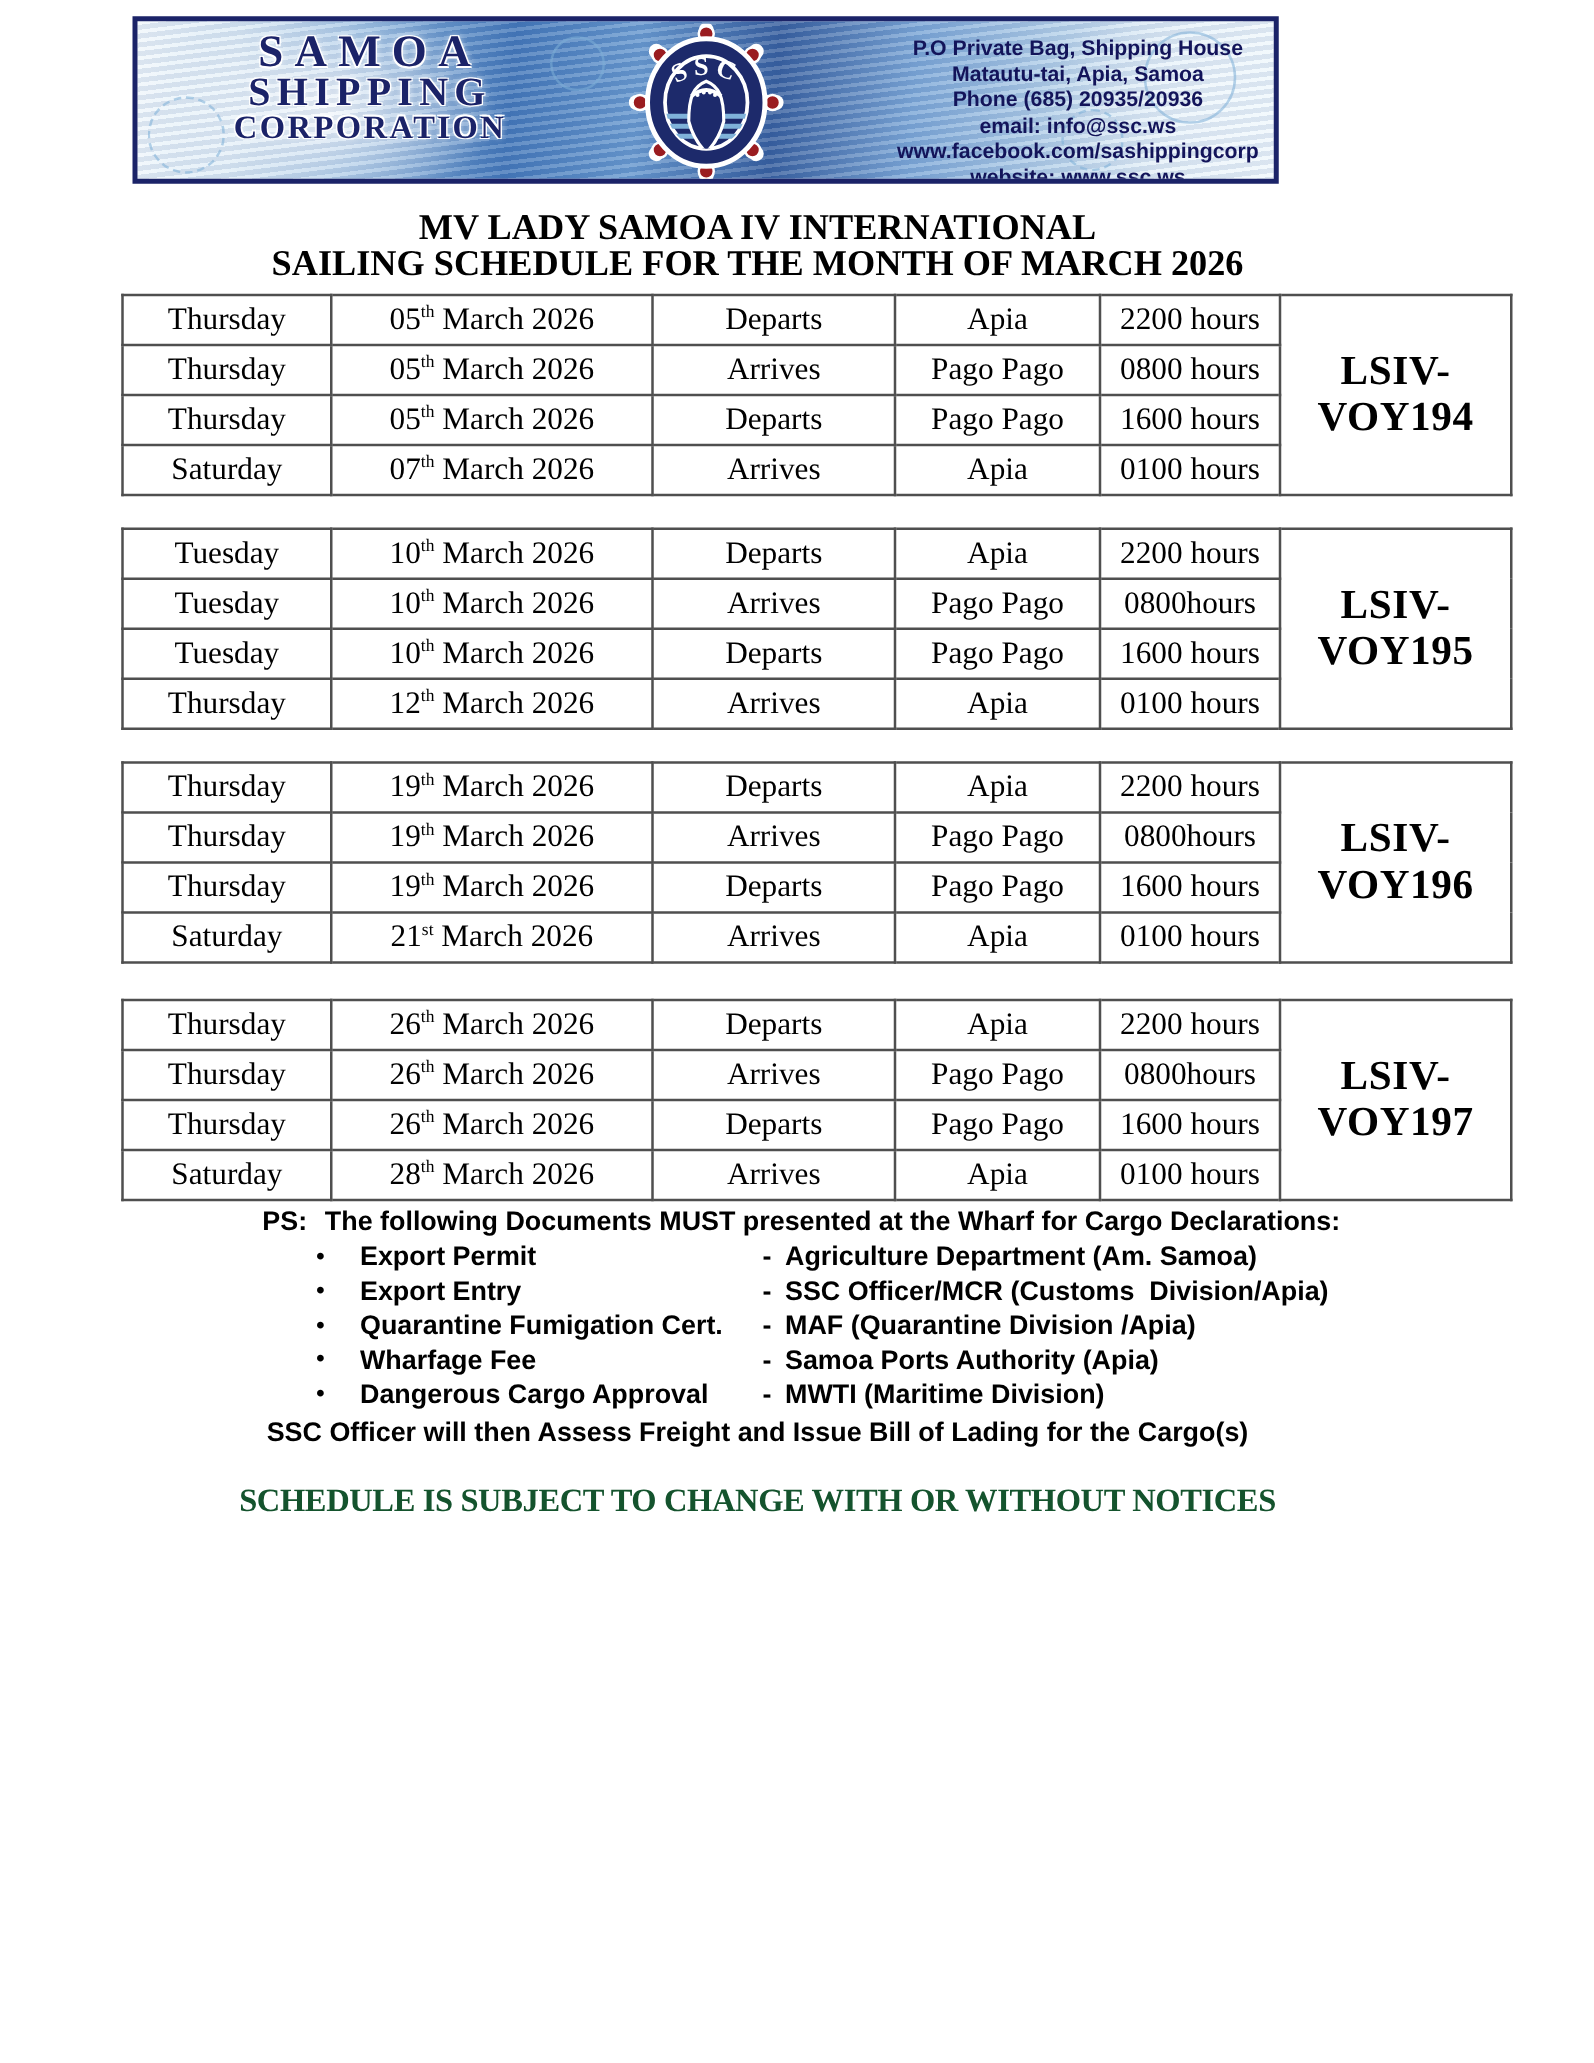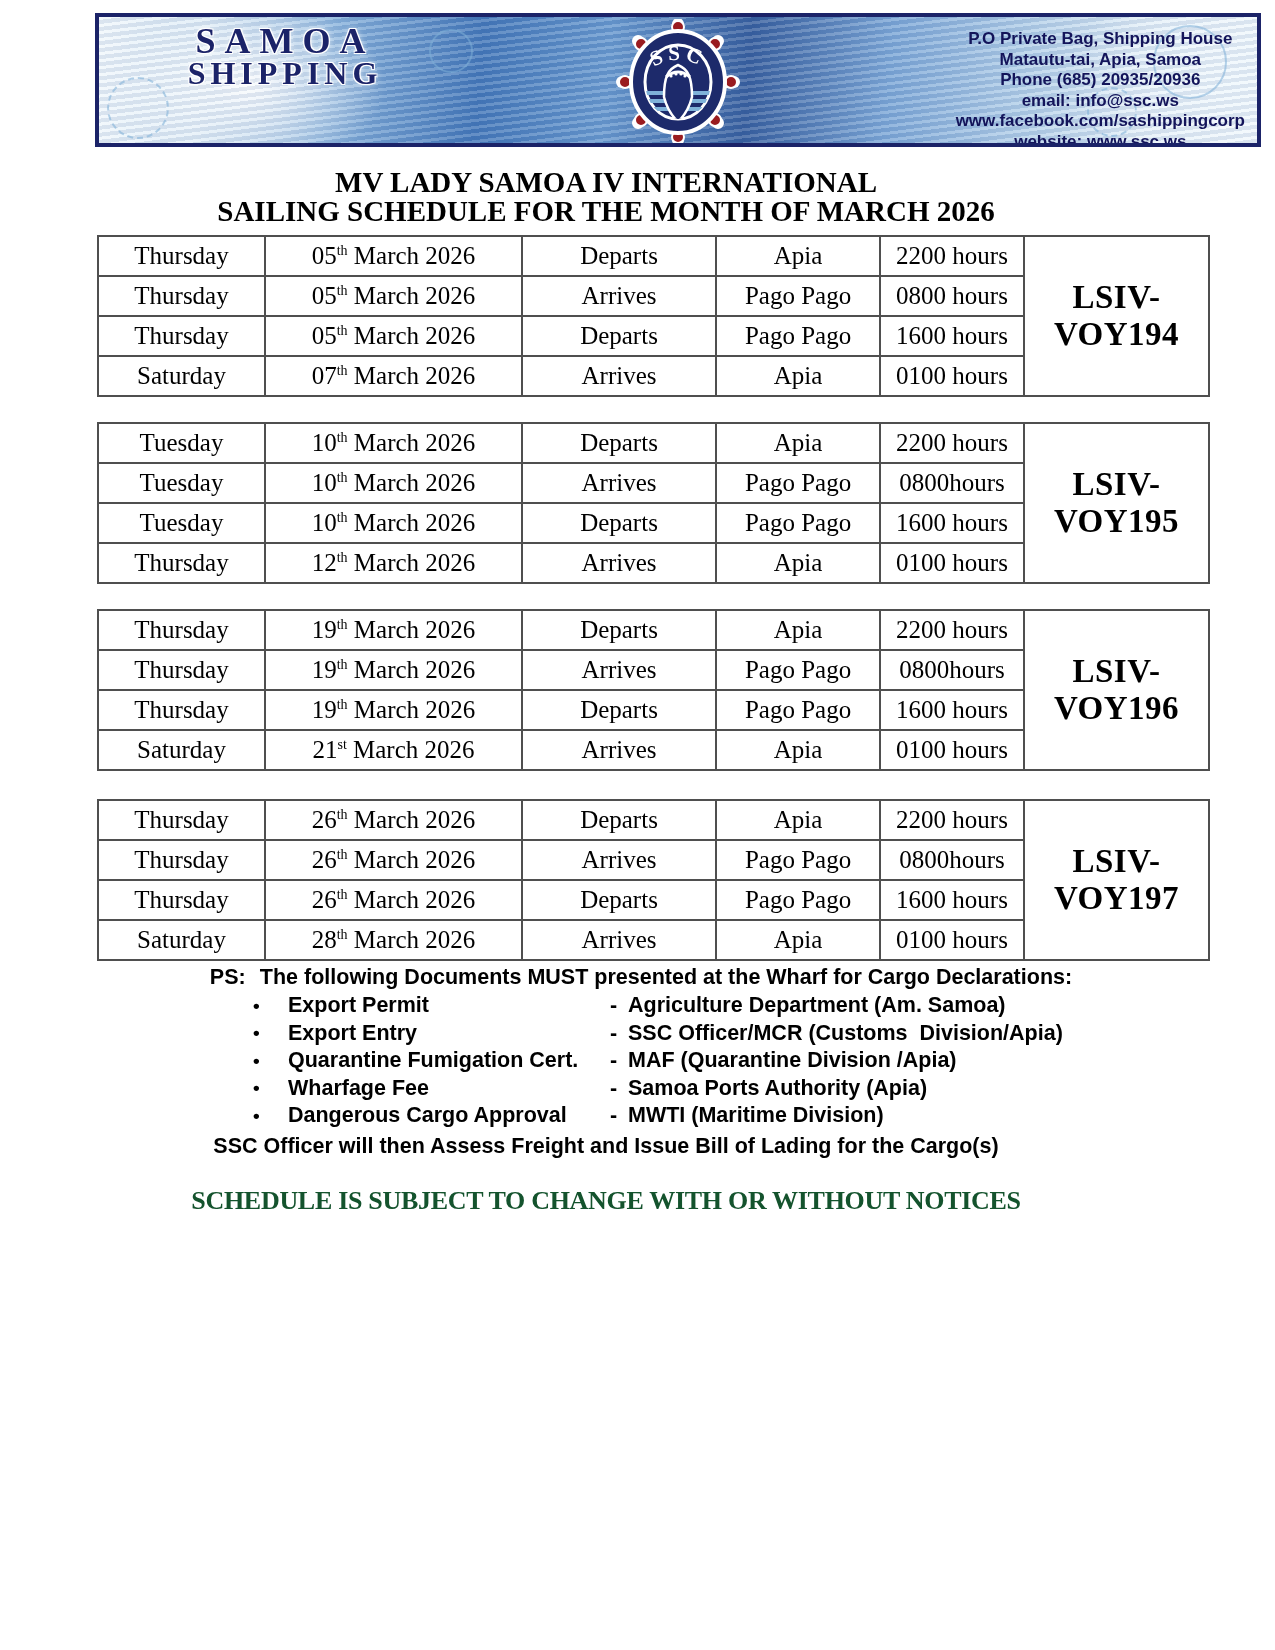--- a/index.html
+++ b/index.html
@@ -1,20 +1,20 @@
 <!DOCTYPE html>
 <html><head>
 <meta charset="utf-8">
 <style>
   html,body{margin:0;padding:0;background:#fff;}
   .page{position:relative;width:1275px;height:1650px;background:#fff;overflow:hidden;
         font-family:"Liberation Serif",serif;color:#000;}
 
   
-  .banner{position:absolute;left:95px;top:13px;width:1166px;height:134px;
+  .banner{position:absolute;left:106px;top:13px;width:917px;height:134px;
           border:4px solid #1b2368;box-sizing:border-box;overflow:hidden;
           background:
             repeating-linear-gradient(173deg, rgba(255,255,255,.16) 0 3px, rgba(20,60,130,.10) 3px 7px),
             radial-gradient(ellipse 190px 120px at 150px 55%, rgba(255,255,255,.92), rgba(255,255,255,0) 72%),
             radial-gradient(ellipse 220px 140px at 98% 50%, rgba(240,248,253,.95), rgba(240,248,253,0) 75%),
             linear-gradient(95deg,#f2f8fc 0%,#dcebf6 9%,#8db6de 20%,#4679ba 33%,#6b9bd0 44%,#39609f 56%,#7fa9d8 68%,#b7d2ea 80%,#e2eef7 90%,#f2f8fc 100%);}
   .sketch{position:absolute;border:2px solid rgba(125,175,215,.55);border-radius:50%;}
   .sk1{width:70px;height:70px;right:30px;top:8px;}
   .sk2{width:46px;height:46px;right:120px;top:70px;border-style:dashed;}
   .sk3{width:58px;height:58px;left:8px;top:60px;border-style:dashed;}
@@ -65,20 +65,21 @@
 
   <div class="banner">
     <div class="sketch sk1"></div>
     <div class="sketch sk2"></div>
     <div class="sketch sk3"></div>
     <div class="sketch sk4"></div>
 
     <div class="brand">
       <div class="l1">SAMOA</div>
       <div class="l2">SHIPPING</div>
+      <div class="l3">CORPORATION</div>
     </div>
 
     <div class="wheel">
       <svg width="124" height="126" viewBox="0 0 124 126">
         <defs>
           <clipPath id="innerClip">
               <ellipse cx="62" cy="63" rx="33" ry="37"></ellipse>
             </clipPath>
           <path id="arcTxt" d="M 34,52 A 36 30 0 0 1 90,52" fill="none"></path>
         </defs>

